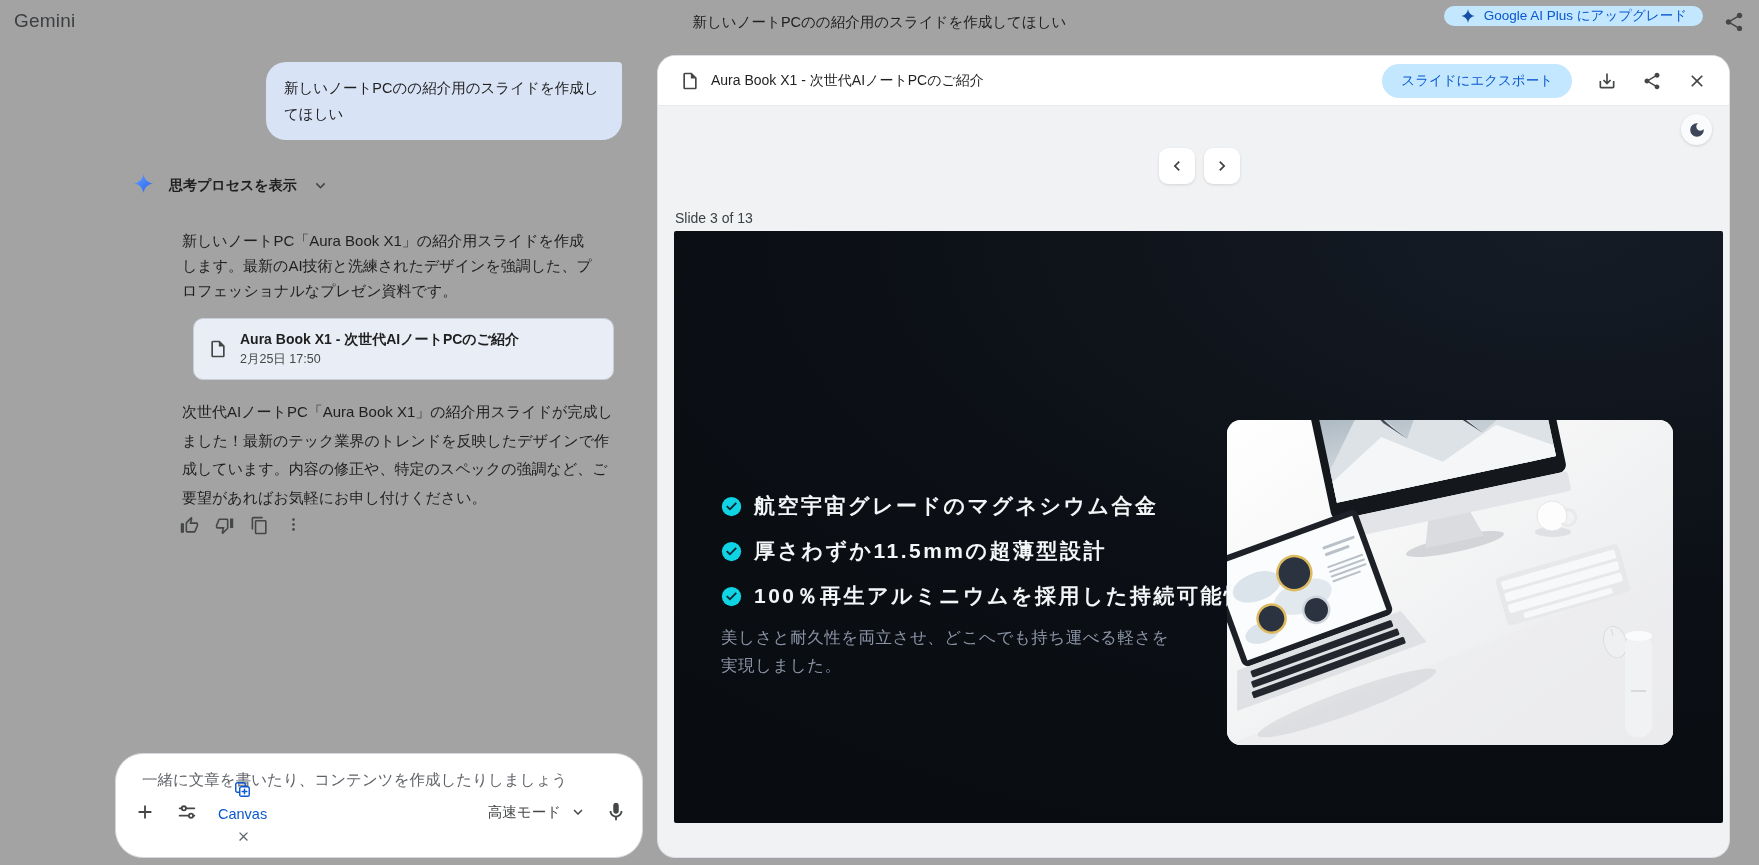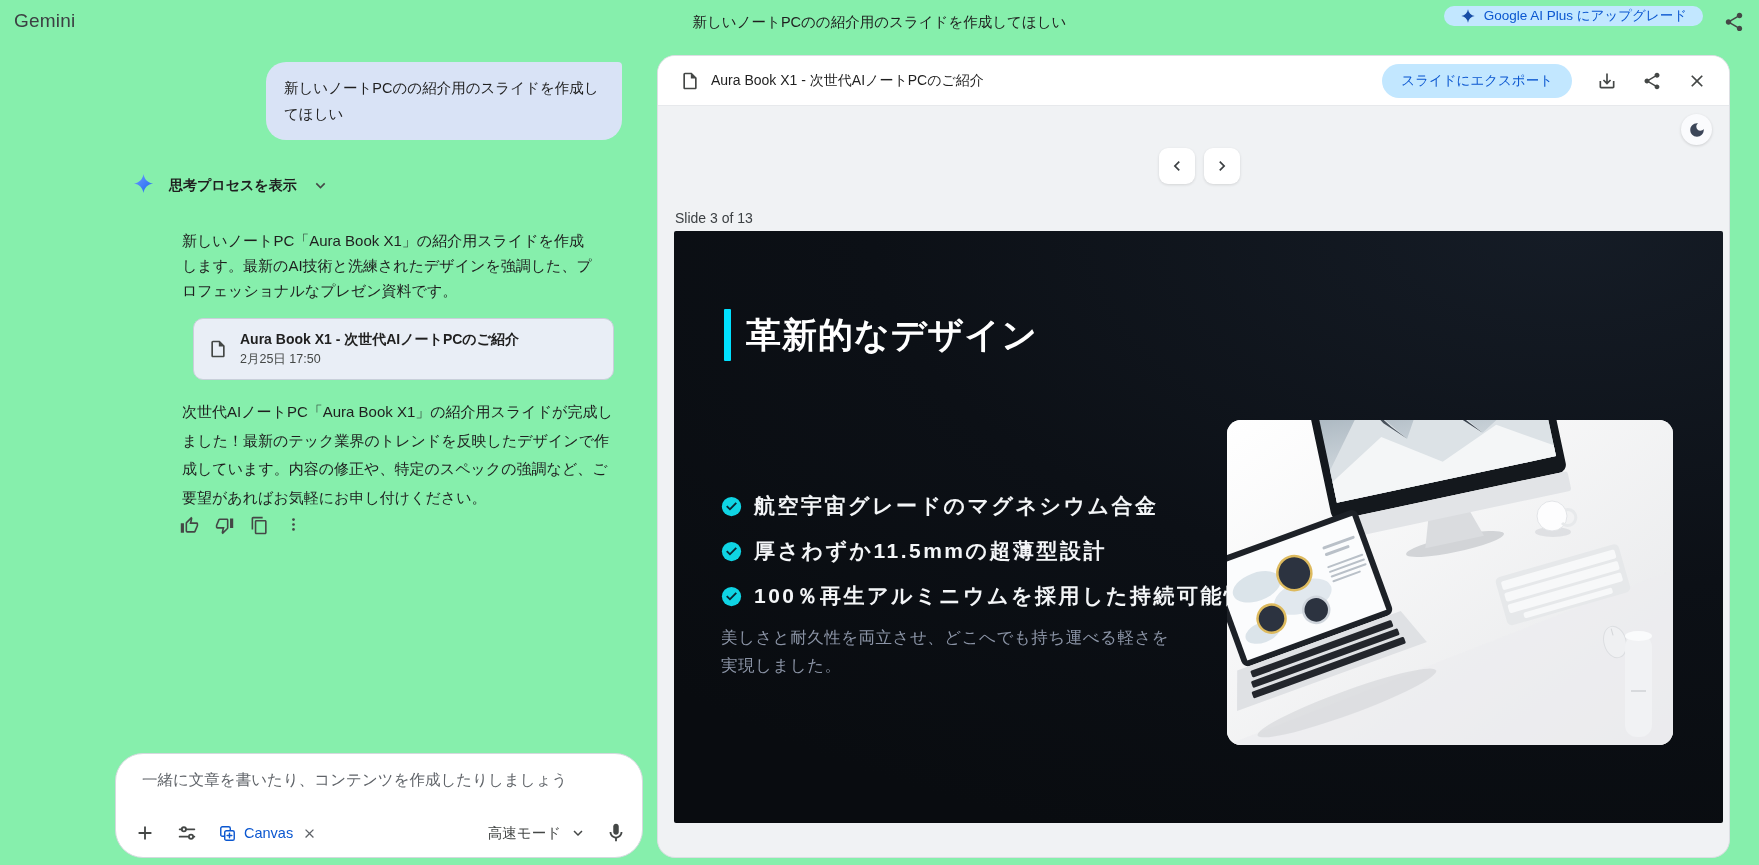--- a/index.html
+++ b/index.html
@@ -1,16 +1,16 @@
 <!DOCTYPE html>
 <html><head>
 <meta charset="utf-8">
 <style>
   html,body{margin:0;padding:0;background:#fff;font-family:"Liberation Sans","DejaVu Sans",sans-serif;-webkit-font-smoothing:antialiased;}
-  #app{position:relative;width:1759px;height:865px;overflow:hidden;background:#86efac;color:#1f1f1f;}
+  #app{position:relative;width:1759px;height:865px;overflow:hidden;background:#a3a3a3;color:#1f1f1f;}
   .ic{display:block;fill:currentColor;}
 
   
   .topbar{position:absolute;left:0;top:0;width:100%;height:44px;}
   .brand{position:absolute;left:14px;top:10px;font-size:19px;color:#3c4043;letter-spacing:.2px;cursor:pointer;}
   .page-title{position:absolute;left:0;right:0;top:13px;text-align:center;font-size:14.5px;color:#1f1f1f;}
   .upgrade-pill{position:absolute;right:56px;top:6px;height:20px;border-radius:17px;background:#c2e7ff;color:#0b57d0;display:flex;align-items:center;gap:8px;padding:0 16px;font-size:13.5px;font-weight:500;cursor:pointer;white-space:nowrap;}
   .upgrade-pill .spark{color:#174ea6;}
   .share-top{position:absolute;right:14px;top:11px;width:22px;height:22px;color:#444746;cursor:pointer;}
 
@@ -30,21 +30,21 @@
   .fb-btn{width:19px;height:19px;cursor:pointer;color:#444746;}
   .fb-btn.more{width:17px;}
 
   
   .composer{position:absolute;left:115px;top:753px;width:528px;height:105px;box-sizing:border-box;background:#fff;border:1px solid #d5d9de;border-radius:28px;}
   .composer input{position:absolute;left:24px;top:16px;width:460px;border:none;outline:none;background:transparent;font-family:inherit;font-size:15.5px;color:#1f1f1f;}
   .composer input::placeholder{color:#5f6368;opacity:1;}
   .composer .row{position:absolute;left:18px;right:15px;bottom:13px;display:flex;align-items:center;}
   .cbtn{width:22px;height:22px;color:#444746;cursor:pointer;flex:0 0 auto;}
   .cbtn + .cbtn{margin-left:20px;}
-  .canvas-chip{display:flex;align-items:center;gap:7px;margin-left:20px;color:#0b57d0;font-size:14.5px;font-weight:500;cursor:pointer;}
+  .canvas-chip{display:flex;align-items:center;gap:7px;margin-left:20px;color:#0b57d0;font-size:14.5px;font-weight:500;cursor:pointer;flex-direction:column;}
   .canvas-chip .cic{width:19px;height:19px;}
   .canvas-chip .x{width:15px;height:15px;color:#5f6368;margin-left:2px;cursor:pointer;}
   .mode{margin-left:auto;display:flex;align-items:center;gap:8px;color:#444746;font-size:14.5px;font-weight:500;cursor:pointer;}
   .mode .chev{width:18px;height:18px;}
   .mic{width:22px;height:22px;color:#444746;margin-left:18px;cursor:pointer;}
 
   
   .panel{position:absolute;left:657px;top:55px;width:1073px;height:803px;box-sizing:border-box;background:#f0f2f4;border:1px solid #dcdee3;border-radius:18px;overflow:hidden;}
   .panel-header{position:absolute;left:0;top:0;right:0;height:50px;background:#fff;border-bottom:1px solid #e7e9ec;display:flex;align-items:center;padding:0 22px;gap:11px;box-sizing:border-box;}
   .panel-header .doc{width:20px;height:20px;color:#444746;flex:0 0 auto;}
@@ -250,24 +250,20 @@
           <path d="M8.59 16.59L13.17 12 8.59 7.41 10 6l6 6-6 6-1.41-1.41z"></path>
         </svg>
     </div>
     <div class="moonbtn">
       <svg class="ic" viewBox="0 0 24 24">
           <path d="M12 3c-4.97 0-9 4.03-9 9s4.03 9 9 9 9-4.03 9-9c0-.46-.04-.92-.1-1.36-.98 1.37-2.58 2.26-4.4 2.26-2.98 0-5.4-2.42-5.4-5.4 0-1.81.89-3.42 2.26-4.4-.44-.06-.9-.1-1.36-.1z"></path>
         </svg>
     </div>
 
     <div class="slide">
-      <div class="slide-titlebox">
-        <div class="accent-bar"></div>
-        <div class="slide-title">革新的なデザイン</div>
-      </div>
 
       <div class="bullets">
         <div class="bullet-row">
           <span class="check">
             <svg viewBox="0 0 24 24" width="21" height="21">
                 <circle cx="12" cy="12" r="11" fill="#0fd4e4"></circle>
                 <path fill="#0a2530" d="M10.2 15.2l-2.9-2.9-1.5 1.5 4.4 4.4 8-8-1.5-1.5z" transform="translate(0 -1.5)"></path>
               </svg>
           </span>
           <span class="bullet-text">航空宇宙グレードのマグネシウム合金</span>

